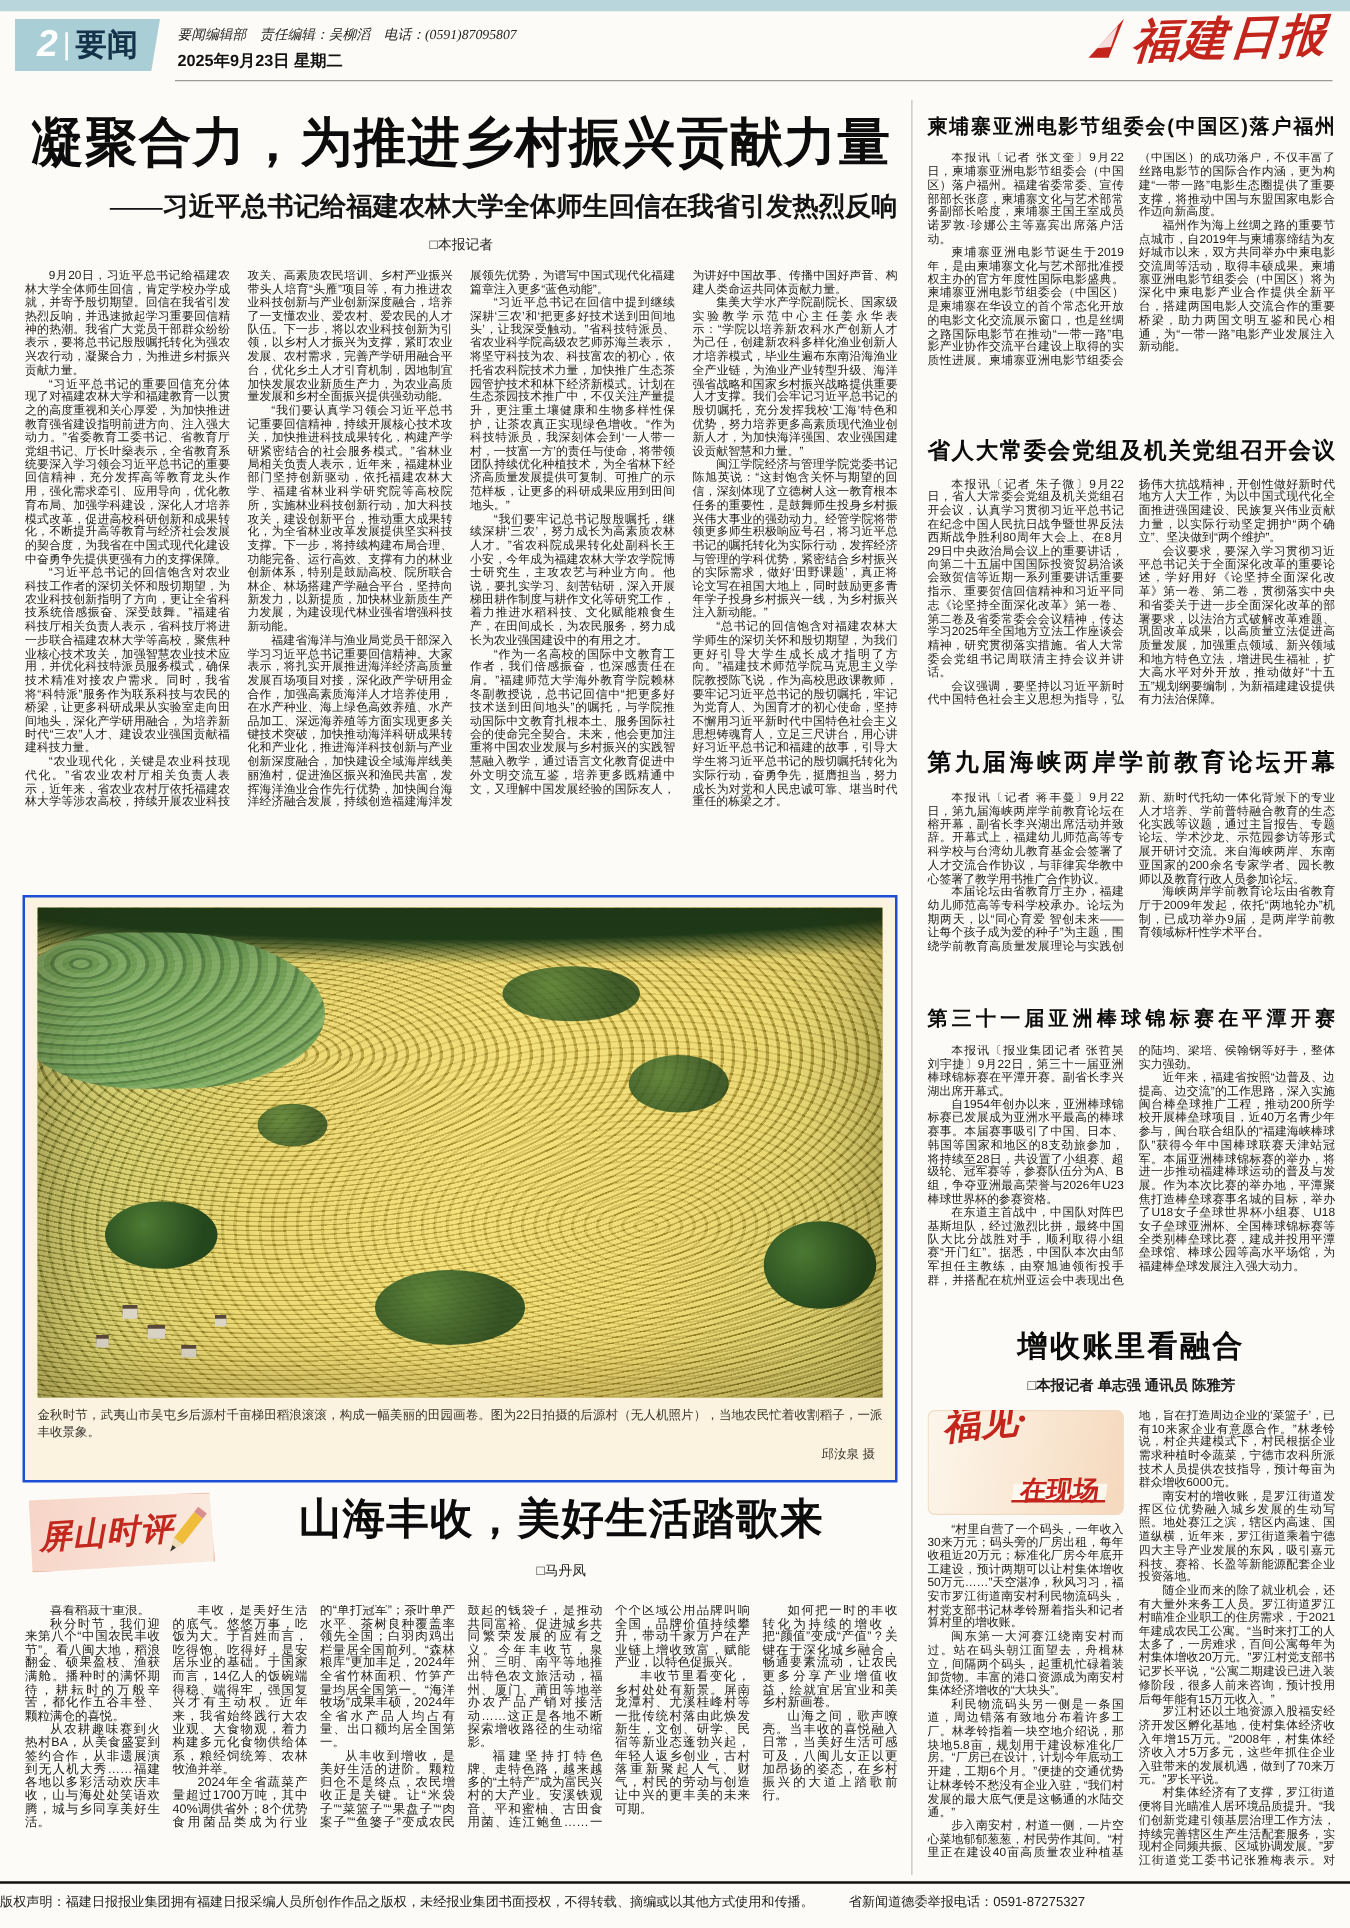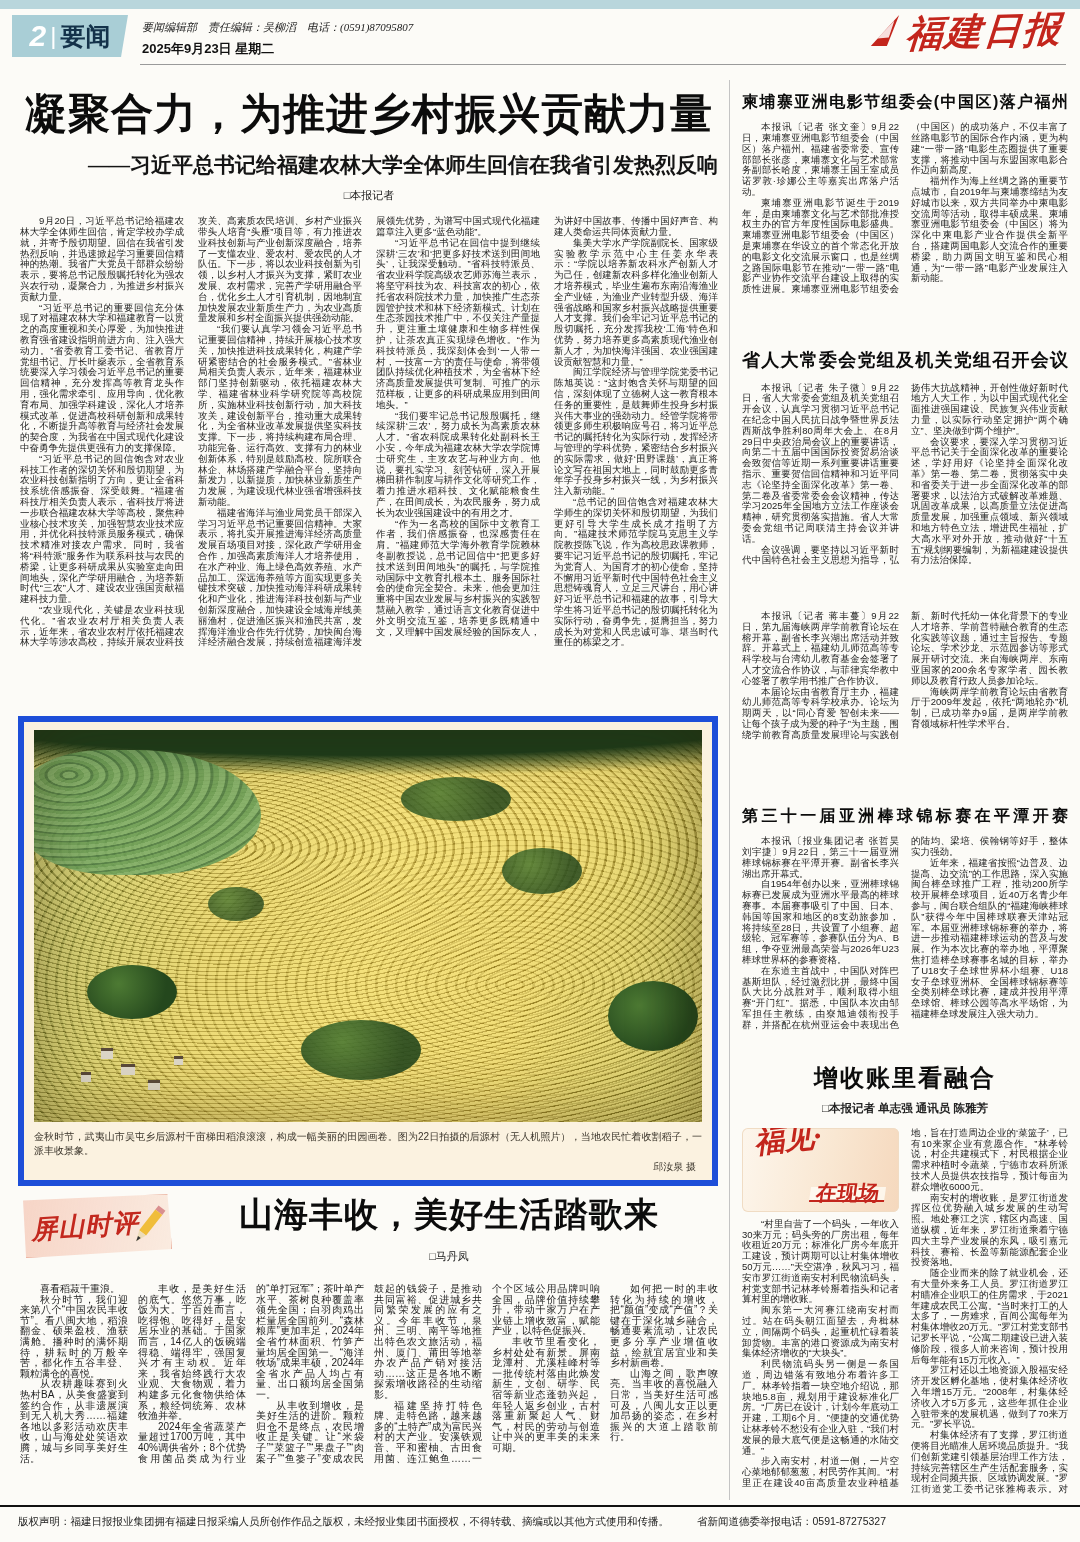--- a/index.html
+++ b/index.html
@@ -37,21 +37,21 @@
   .lead{left:20px;top:90px;width:698px;}
   .lead h1{margin:0;font-size:42px;font-weight:900;text-align:center;color:#0c0c0c;
     letter-spacing:1px;line-height:1.15;}
   .lead .subhead{margin-top:13px;text-align:right;font-family:"Liberation Serif",serif;
     font-weight:700;font-size:21px;color:#141414;}
   .lead .byline{margin-top:9px;}
   .lead-body{margin-top:13px;height:502px;}
 
   
   .photo-frame{left:18px;top:716px;width:700px;height:470px;background:#fbf2e0;
-    border:6px solid #1d4ed8;box-sizing:border-box;padding:8px 10px;}
+    border:2px solid #1d4ed8;box-sizing:border-box;padding:8px 10px;}
   .photo{position:relative;height:392px;overflow:hidden;
     background:linear-gradient(105deg,#55702c 0%,#7c8c33 12%,#c2ae3b 30%,#dec44a 52%,#d3b83e 72%,#99962f 92%);}
   .ph-contour{position:absolute;inset:0;opacity:.95;background:
     repeating-radial-gradient(ellipse 70% 50% at 28% 30%,rgba(255,240,150,.50) 0 6px,rgba(105,85,20,.30) 7px 9px),
     repeating-radial-gradient(ellipse 60% 55% at 72% 65%,rgba(255,236,140,.45) 0 7px,rgba(100,80,15,.26) 8px 10px),
     repeating-linear-gradient(25deg,transparent 0 14px,rgba(90,70,10,.12) 14px 16px);}
   .ph-ridge{position:absolute;top:0;left:0;right:0;height:78px;
     background:radial-gradient(130% 120% at 50% -30%,#1e3d1b 0 52%,rgba(30,61,27,0) 74%);}
   .ph-teal{position:absolute;top:5%;left:-2%;width:36%;height:32%;border-radius:40% 60% 55% 45%;opacity:.9;
     background:repeating-radial-gradient(ellipse at 20% 20%,#7fae6a 0 6px,#4f7d46 7px 9px,#6b9e58 10px 15px);}
@@ -105,21 +105,21 @@
   .fujian-badge{position:relative;width:100%;height:84px;margin-bottom:7px;border-radius:6px;
     background:linear-gradient(100deg,#fdf6ec,#f9e7d2 55%,#f5d8bd);box-shadow:inset 0 0 0 1px #f0dcc4;}
   .fj1{position:absolute;left:12px;top:6px;font-family:"Liberation Serif",serif;font-style:italic;
     font-weight:bold;font-size:30px;color:#c3251c;transform:rotate(-6deg);}
   .fj2{position:absolute;right:14px;bottom:10px;font-size:21px;font-weight:900;color:#c3251c;
     padding:1px 6px;background:rgba(255,252,245,.8);transform:skewX(-8deg);
     border-bottom:2px solid #c3251c;}
 
   
   .footer-rule{left:0;top:1505px;width:1080px;height:2px;background:#111;}
-  .footer{left:0;top:1515px;width:904px;display:flex;justify-content:center;gap:28px;
+  .footer{left:0;top:1515px;width:904px;display:flex;justify-content:flex-start;gap:28px;
     font-size:10.5px;color:#222;}
 </style>
 </head>
 <body>
 
 <div class="page">
 
   <div class="abs topbar"></div>
 
   <div class="abs section-box">
@@ -232,20 +232,21 @@
     <article class="ra ra2">
       <h3>省人大常委会党组及机关党组召开会议</h3>
       <div class="ra-body bodytext cols2">
           <p class="para">本报讯〔记者 朱子微〕9月22日，省人大常委会党组及机关党组召开会议，认真学习贯彻习近平总书记在纪念中国人民抗日战争暨世界反法西斯战争胜利80周年大会上、在8月29日中央政治局会议上的重要讲话，向第二十五届中国国际投资贸易洽谈会致贺信等近期一系列重要讲话重要指示、重要贺信回信精神和习近平同志《论坚持全面深化改革》第一卷、第二卷及省委常委会会议精神，传达学习2025年全国地方立法工作座谈会精神，研究贯彻落实措施。省人大常委会党组书记周联清主持会议并讲话。</p>
           <p class="para">会议强调，要坚持以习近平新时代中国特色社会主义思想为指导，弘扬伟大抗战精神，开创性做好新时代地方人大工作，为以中国式现代化全面推进强国建设、民族复兴伟业贡献力量，以实际行动坚定拥护“两个确立”、坚决做到“两个维护”。</p>
           <p class="para">会议要求，要深入学习贯彻习近平总书记关于全面深化改革的重要论述，学好用好《论坚持全面深化改革》第一卷、第二卷，贯彻落实中央和省委关于进一步全面深化改革的部署要求，以法治方式破解改革难题、巩固改革成果，以高质量立法促进高质量发展，加强重点领域、新兴领域和地方特色立法，增进民生福祉，扩大高水平对外开放，推动做好“十五五”规划纲要编制，为新福建建设提供有力法治保障。</p>
         </div>
     </article>
 
     <article class="ra ra3">
+      <h3>第九届海峡两岸学前教育论坛开幕</h3>
       <div class="ra-body bodytext cols2">
           <p class="para">本报讯〔记者 蒋丰蔓〕9月22日，第九届海峡两岸学前教育论坛在榕开幕，副省长李兴湖出席活动并致辞。开幕式上，福建幼儿师范高等专科学校与台湾幼儿教育基金会签署了人才交流合作协议，与菲律宾华教中心签署了教学用书推广合作协议。</p>
           <p class="para">本届论坛由省教育厅主办，福建幼儿师范高等专科学校承办。论坛为期两天，以“同心育爱 智创未来——让每个孩子成为爱的种子”为主题，围绕学前教育高质量发展理论与实践创新、新时代托幼一体化背景下的专业人才培养、学前普特融合教育的生态化实践等议题，通过主旨报告、专题论坛、学术沙龙、示范园参访等形式展开研讨交流。来自海峡两岸、东南亚国家的200余名专家学者、园长教师以及教育行政人员参加论坛。</p>
           <p class="para">海峡两岸学前教育论坛由省教育厅于2009年发起，依托“两地轮办”机制，已成功举办9届，是两岸学前教育领域标杆性学术平台。</p>
         </div>
     </article>
 
     <article class="ra ra4">
       <h3>第三十一届亚洲棒球锦标赛在平潭开赛</h3>
       <div class="ra-body bodytext cols2">

